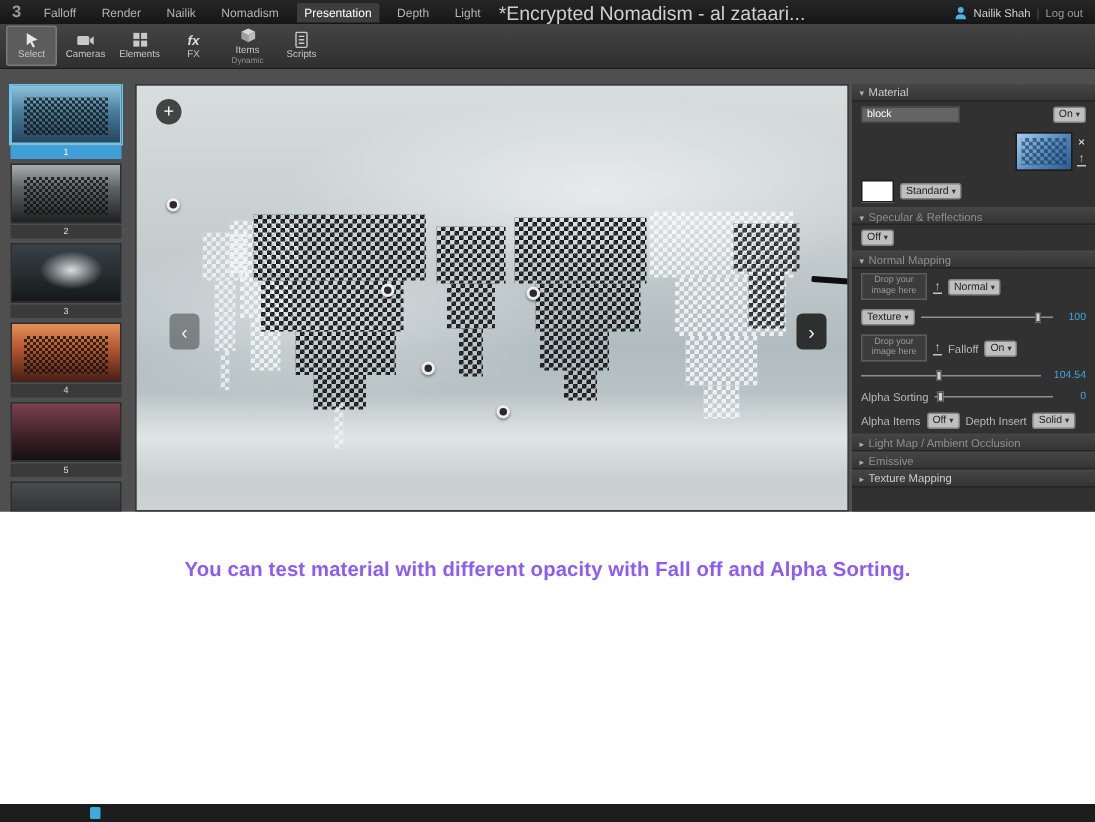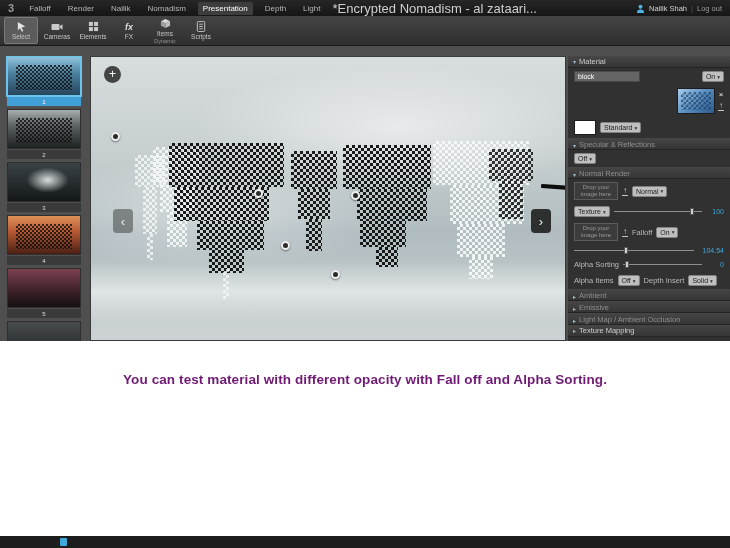--- a/index.html
+++ b/index.html
@@ -86,21 +86,21 @@
   .icup { color: #c5c5c5; font-size: 8px; line-height: 8px; border-bottom: 1px solid #c5c5c5; padding: 0 1px; }
   .swatch { width: 22px; height: 15px; background: #fff; border: 1px solid #1d1d1d; }
   .drop { width: 44px; height: 18px; background: #3c3c3c; border: 1px solid #5c5c5c; color: #9a9a9a; font-size: 6px; text-align: center; line-height: 1.15; display: flex; align-items: center; justify-content: center; padding: 1px; }
   .sl { position: relative; flex: 1; height: 7px; min-width: 24px; }
   .sl i { position: absolute; left: 0; right: 0; top: 3px; height: 1px; background: #8f8f8f; }
   .sl b { position: absolute; top: 0; width: 4px; height: 7px; background: #d2d2d2; border: 1px solid #555; }
   .val { color: #3fa9dc; min-width: 18px; text-align: right; font-size: 7px; }
   .lbl { white-space: nowrap; }
 
   
-  .caption { margin-top: 31px; text-align: center; font-weight: bold; font-size: 13.5px; color: #701a75; letter-spacing: .1px; }
+  .caption { margin-top: 31px; text-align: center; font-weight: bold; font-size: 13.5px; color: #8b5cf6; letter-spacing: .1px; }
   .next-strip { position: absolute; left: 0; top: 536px; width: 730px; height: 12px; background: #1d1d1d; }
   .next-strip .u { position: absolute; left: 60px; top: 2px; width: 7px; height: 8px; background: #3fa9dc; border-radius: 1px; }
 </style>
 </head>
 <body>
 
 <div class="page">
   <div class="app">
 
     <div class="menubar">
@@ -310,21 +310,21 @@
         </div>
         <div class="row">
           <span class="dd">
               <span>Off</span>
               <span class="car">▾</span>
             </span>
         </div>
 
         <div class="hd dim">
           <span class="ar">▾</span>
-          <span>Normal Render</span>
+          <span>Normal Mapping</span>
         </div>
         <div class="row">
           <span class="drop">Drop your image here</span>
           <span class="icup">↑</span>
           <span class="dd">
               <span>Normal</span>
               <span class="car">▾</span>
             </span>
         </div>
 
@@ -371,29 +371,25 @@
             </span>
           <span class="lbl">Depth Insert</span>
           <span class="dd">
               <span>Solid</span>
               <span class="car">▾</span>
             </span>
         </div>
 
         <div class="hd dim">
           <span class="ar">▸</span>
-          <span>Ambient</span>
+          <span>Light Map / Ambient Occlusion</span>
         </div>
         <div class="hd dim">
           <span class="ar">▸</span>
           <span>Emissive</span>
-        </div>
-        <div class="hd dim">
-          <span class="ar">▸</span>
-          <span>Light Map / Ambient Occlusion</span>
         </div>
         <div class="hd">
           <span class="ar">▸</span>
           <span>Texture Mapping</span>
         </div>
 
       </div>
     </div>
   </div>
 

